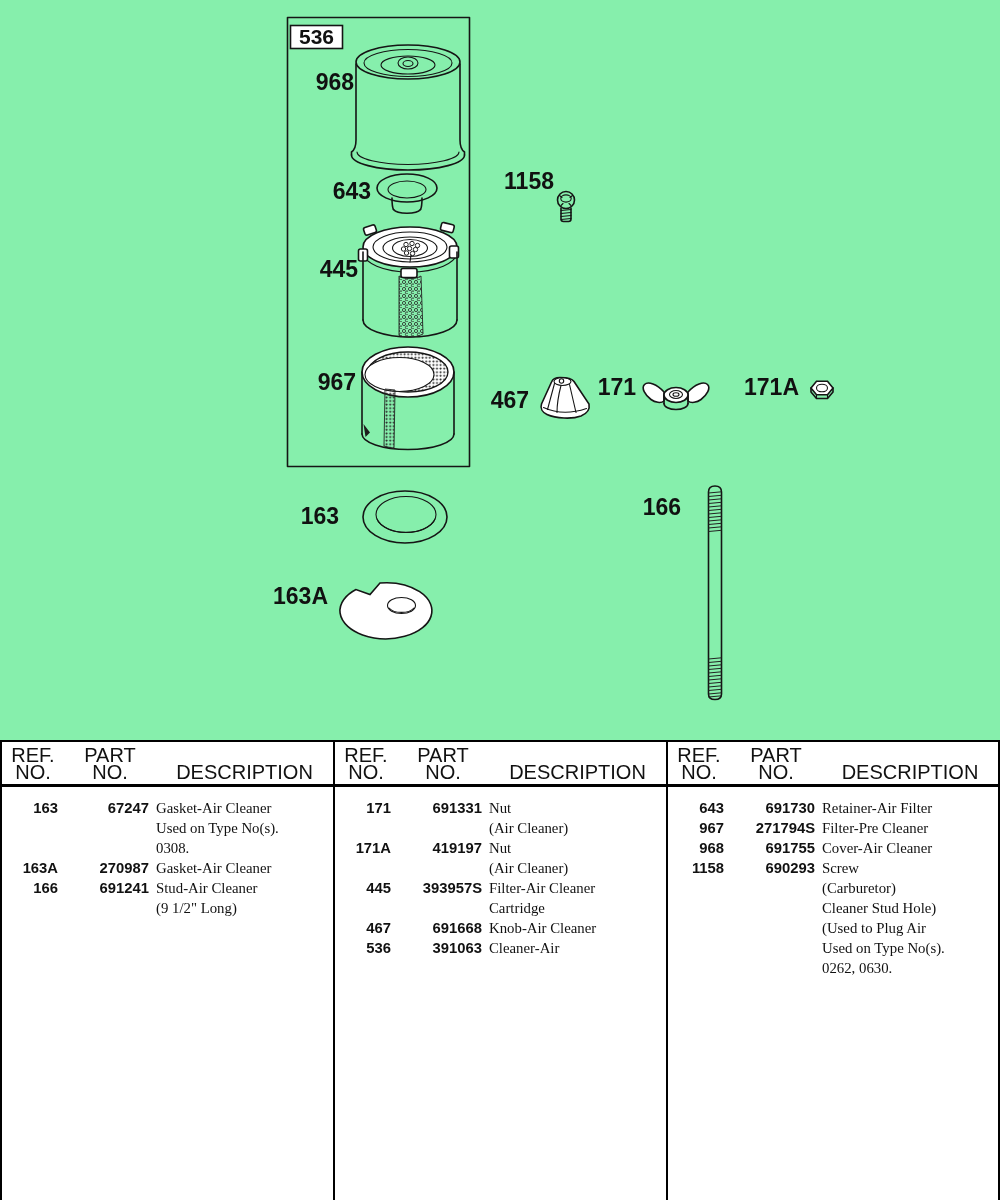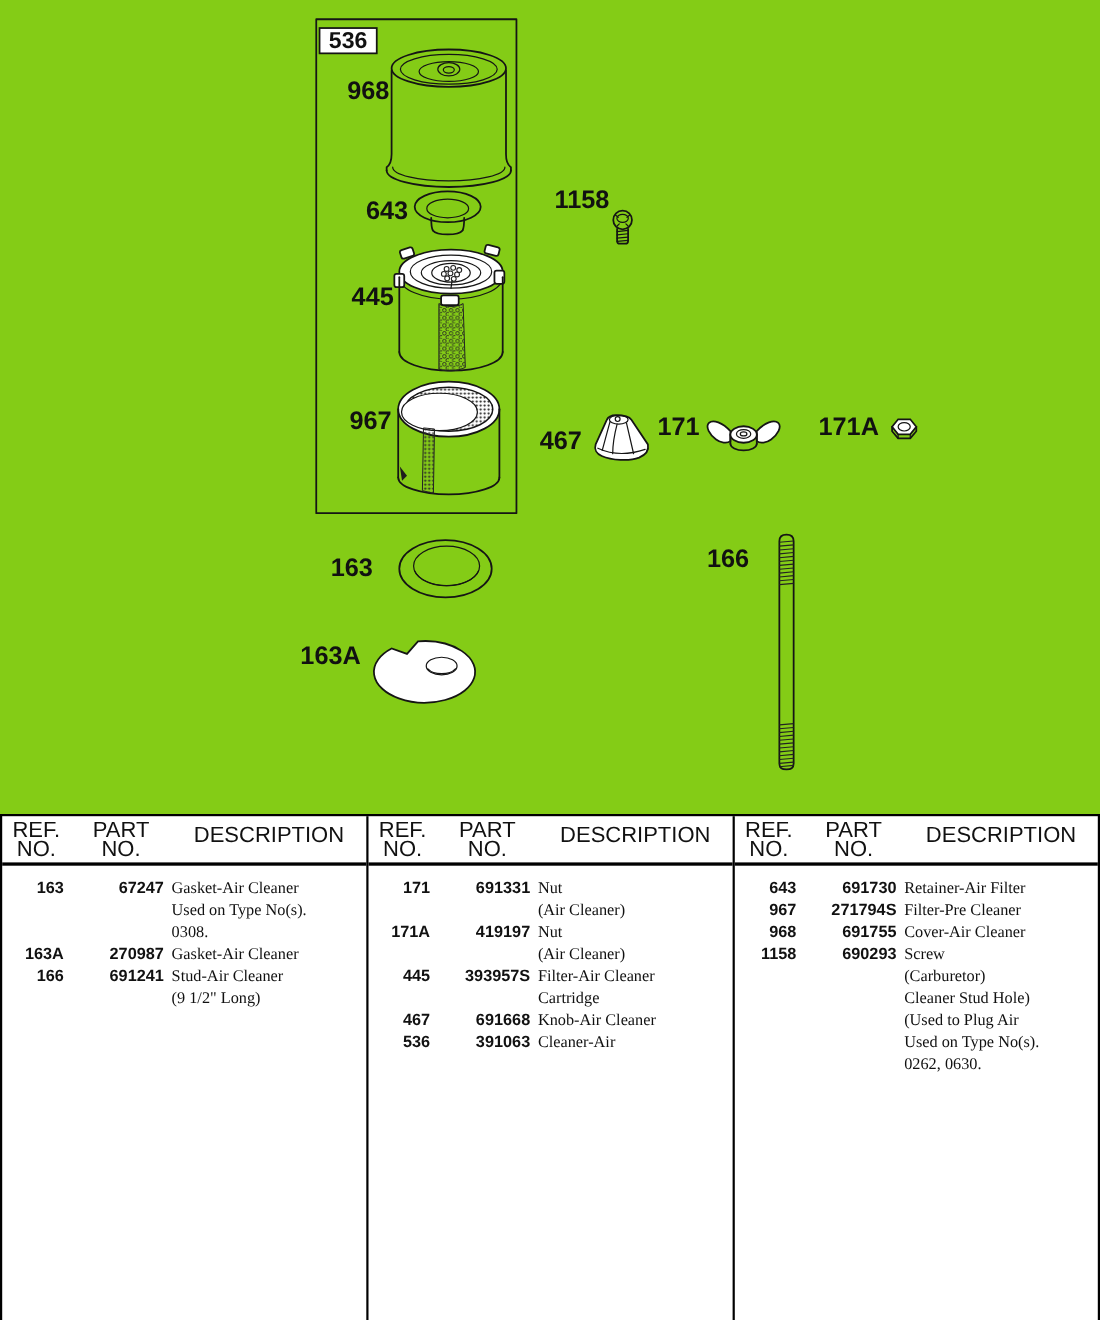--- a/index.html
+++ b/index.html
@@ -1,17 +1,17 @@
 <!DOCTYPE html>
 <html><head>
 <meta charset="utf-8">
 <style>
   html,body{margin:0;padding:0;background:#ffffff;}
   body{width:1000px;height:1200px;position:relative;font-family:"Liberation Sans",sans-serif;color:#111;}
-  .stage{position:absolute;left:0;top:0;width:1000px;height:1200px;background:#84cc16;overflow:hidden;}
+  .stage{position:absolute;left:0;top:0;width:1000px;height:1200px;background:#86efac;overflow:hidden;}
 
   
   .diagram{position:absolute;left:0;top:0;width:1000px;height:735px;}
   .plabel{font:bold 23px "Liberation Sans",sans-serif;fill:#111;}
   .plabel-sm{font:bold 21px "Liberation Sans",sans-serif;fill:#111;}
   .ln{fill:none;stroke:#151515;stroke-width:1.6;stroke-linecap:round;stroke-linejoin:round;}
   .lnt{fill:none;stroke:#151515;stroke-width:1.1;stroke-linecap:round;}
   .wh{fill:#ffffff;stroke:#151515;stroke-width:1.6;}
 
   
@@ -21,21 +21,21 @@
     display:grid;grid-template-columns:333px 333px 1fr;background:#fff;
   }
   .tcol{border-right:2px solid #000;min-width:0;}
   .tcol:last-child{border-right:none;}
   .thead{
     height:42px;border-bottom:3px solid #000;
     display:grid;grid-template-columns:62px 92px 1fr;align-items:start;
     font-size:20px;line-height:17px;
   }
   .h-two{padding-top:5px;text-align:center;white-space:pre-line;}
-  .h-desc{align-self:end;text-align:center;padding-bottom:16px;}
+  .h-desc{align-self:end;text-align:center;padding-bottom:3px;}
   .tbody{padding-top:11px;}
   .trow{display:grid;grid-template-columns:56px 84px 1fr;column-gap:7px;line-height:20px;font-size:14.8px;}
   .c-ref,.c-part{text-align:right;font-weight:bold;white-space:nowrap;}
   .c-desc{text-align:left;white-space:nowrap;overflow:hidden;font-family:Liberation Serif, serif;}
 </style>
 </head>
 <body>
 
 <div class="stage">
 

